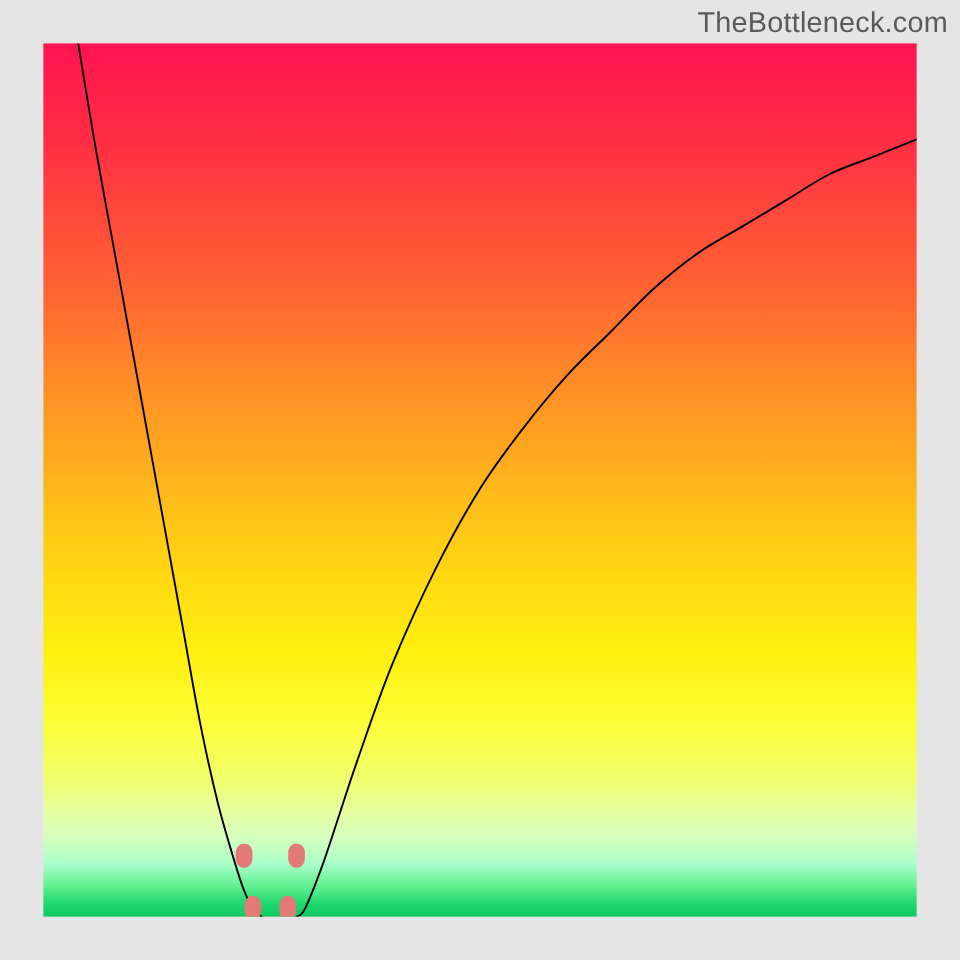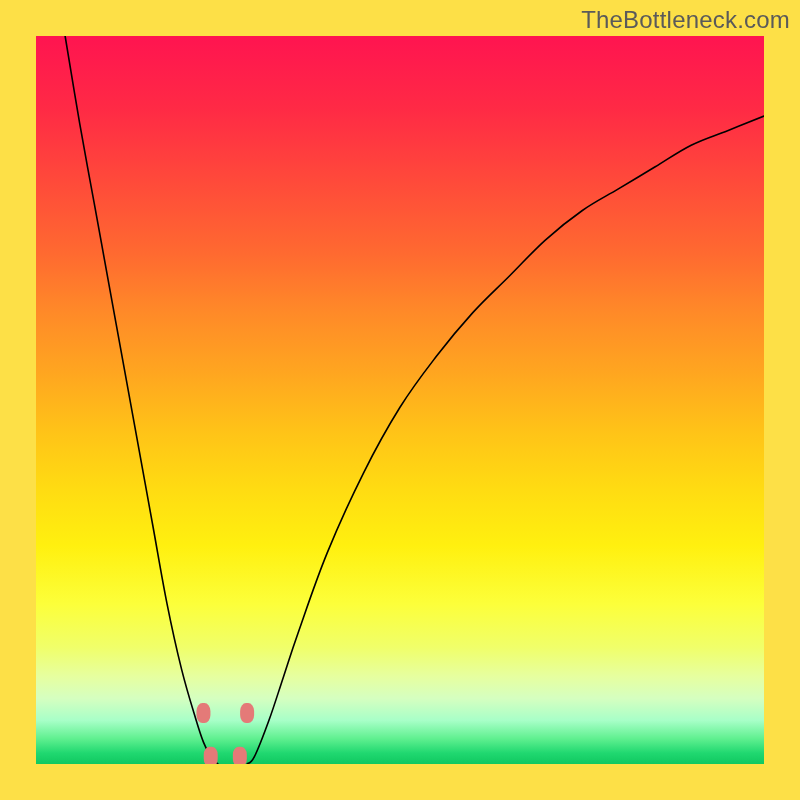--- a/index.html
+++ b/index.html
@@ -1,21 +1,21 @@
 <!DOCTYPE html>
 <html><head>
 <meta charset="utf-8">
 <style>
   * { margin: 0; padding: 0; box-sizing: border-box; }
   html, body { width: 800px; height: 800px; overflow: hidden; background: #000; }
   .container {
     position: relative;
     width: 800px;
     height: 800px;
-    background: #fde047;
+    background: #e5e5e5;
   }
   .watermark {
     position: absolute;
     top: 6px;
     right: 10px;
     font-family: Arial, Helvetica, sans-serif;
     font-size: 24px;
     font-weight: 500;
     color: #5a5a5a;
     letter-spacing: 0.2px;

